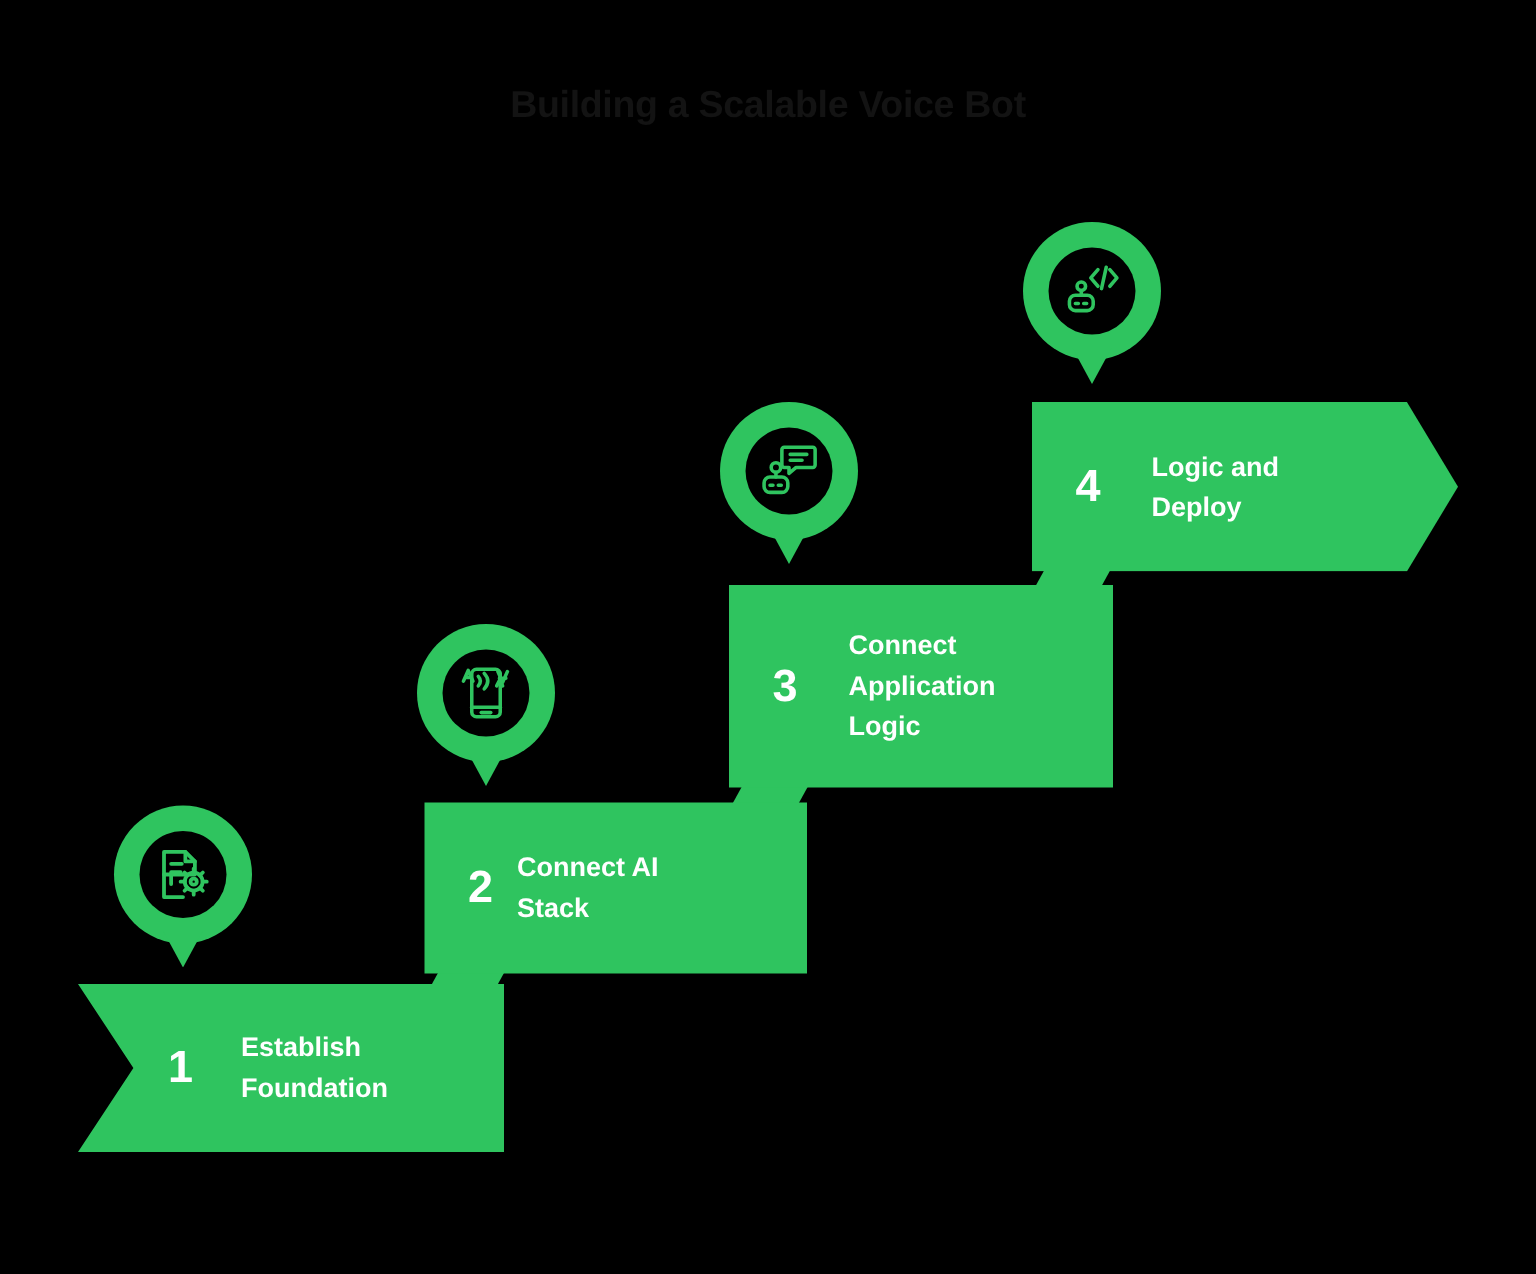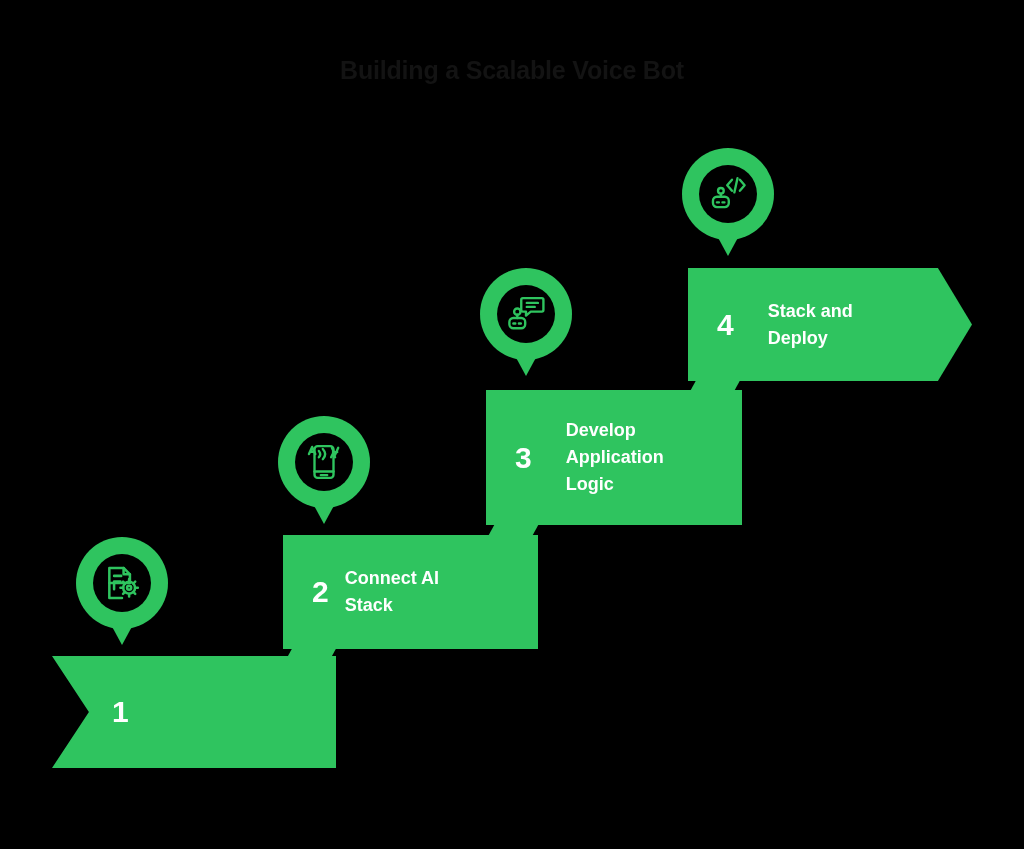--- a/index.html
+++ b/index.html
@@ -201,47 +201,49 @@
   <div class="chart-title">Building a Scalable Voice Bot</div>
 
   <div class="connector" id="conn1"></div>
   <div class="connector" id="conn2"></div>
   <div class="connector" id="conn3"></div>
 
   <div class="step" id="step1">
     <div class="step-body"></div>
     <div class="step-content">
       <div class="step-num">1</div>
+      <div class="step-label">Establish
+Foundation</div>
     </div>
   </div>
 
   <div class="step" id="step2">
     <div class="step-body"></div>
     <div class="step-content">
       <div class="step-num">2</div>
       <div class="step-label">Connect AI
 Stack</div>
     </div>
   </div>
 
   <div class="step" id="step3">
     <div class="step-body"></div>
     <div class="step-content">
       <div class="step-num">3</div>
-      <div class="step-label">Develop
+      <div class="step-label">Connect
 Application
 Logic</div>
     </div>
   </div>
 
   <div class="step" id="step4">
     <div class="step-body"></div>
     <div class="step-content">
       <div class="step-num">4</div>
-      <div class="step-label">Stack and
+      <div class="step-label">Logic and
 Deploy</div>
     </div>
   </div>
 
   <div class="pin" id="pin1">
     <div class="pin-head">
       <div class="pin-hole">
         <svg class="pin-glyph" viewBox="0 0 48 48" fill="none" stroke="#2fc45f" stroke-width="3.2" stroke-linecap="round" stroke-linejoin="round">
           <path d="M8 5 h18 l8 8 v11 h-26 z" fill="none"></path>
           <path d="M8 24 v19 h16"></path>

